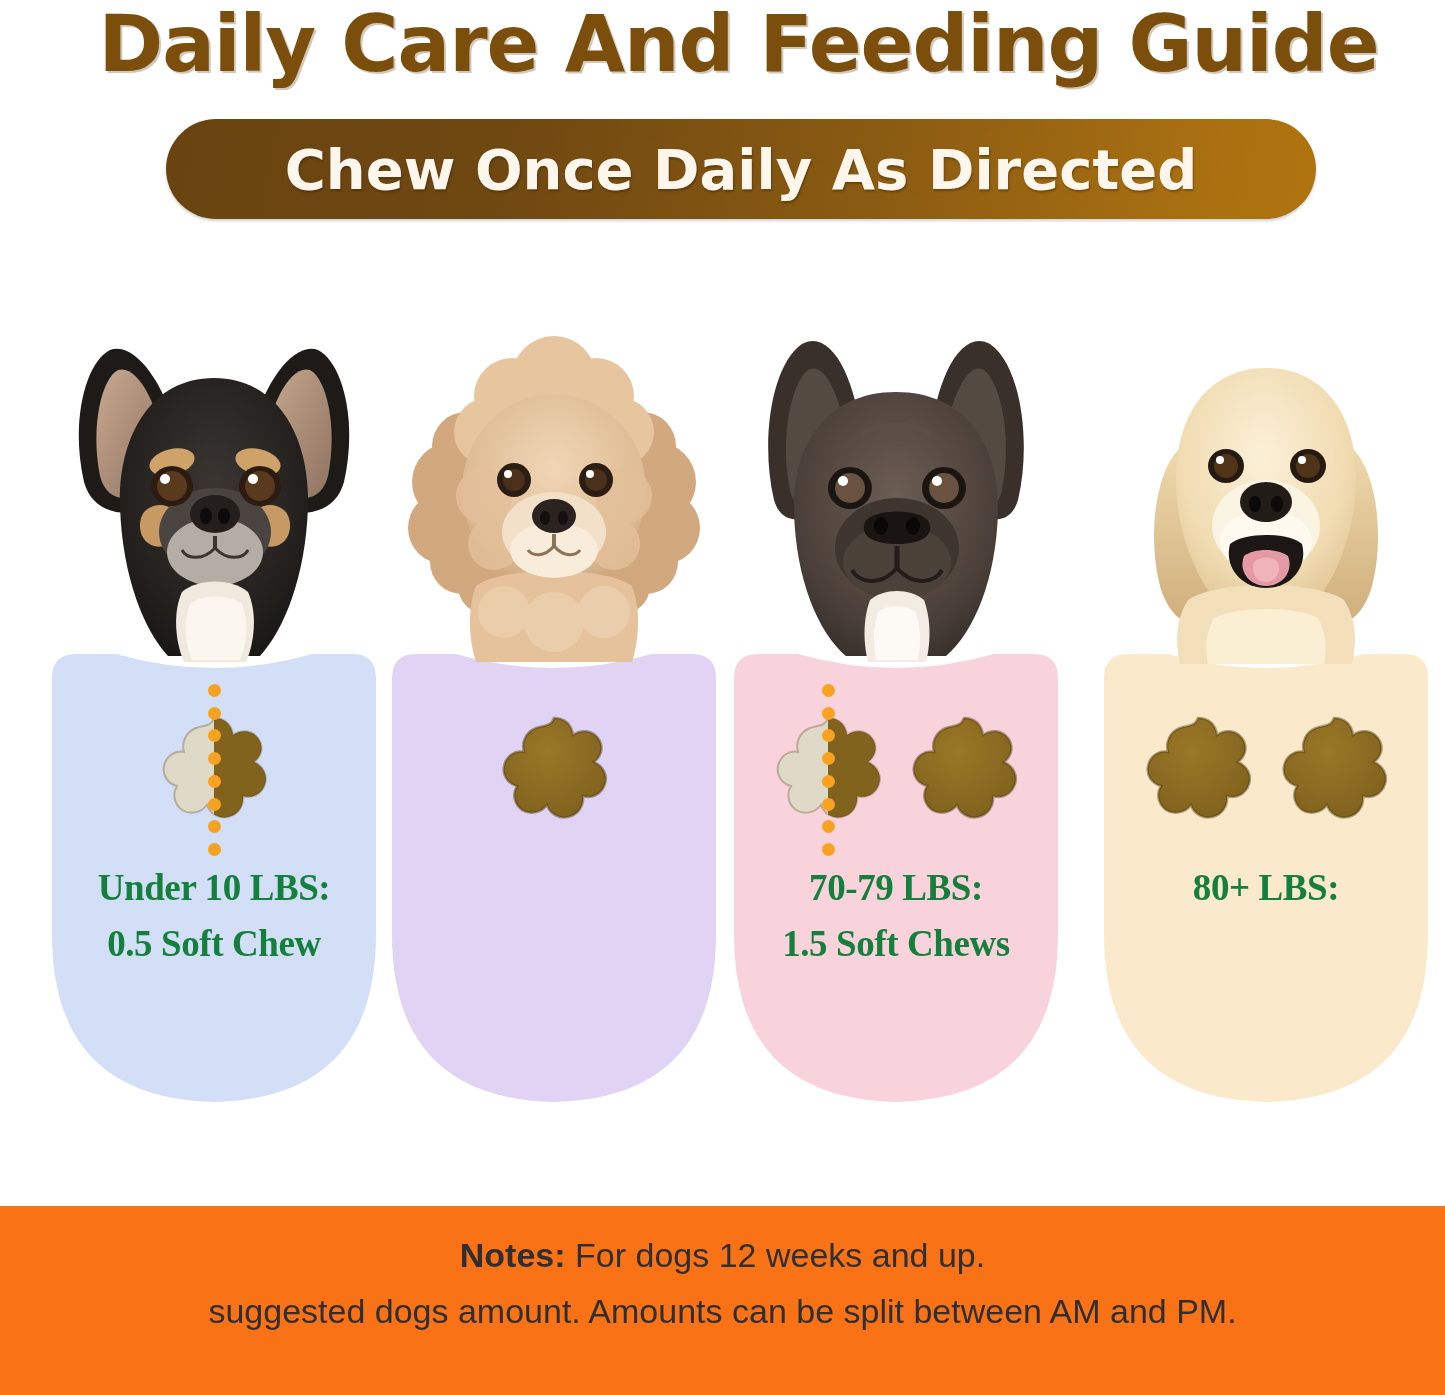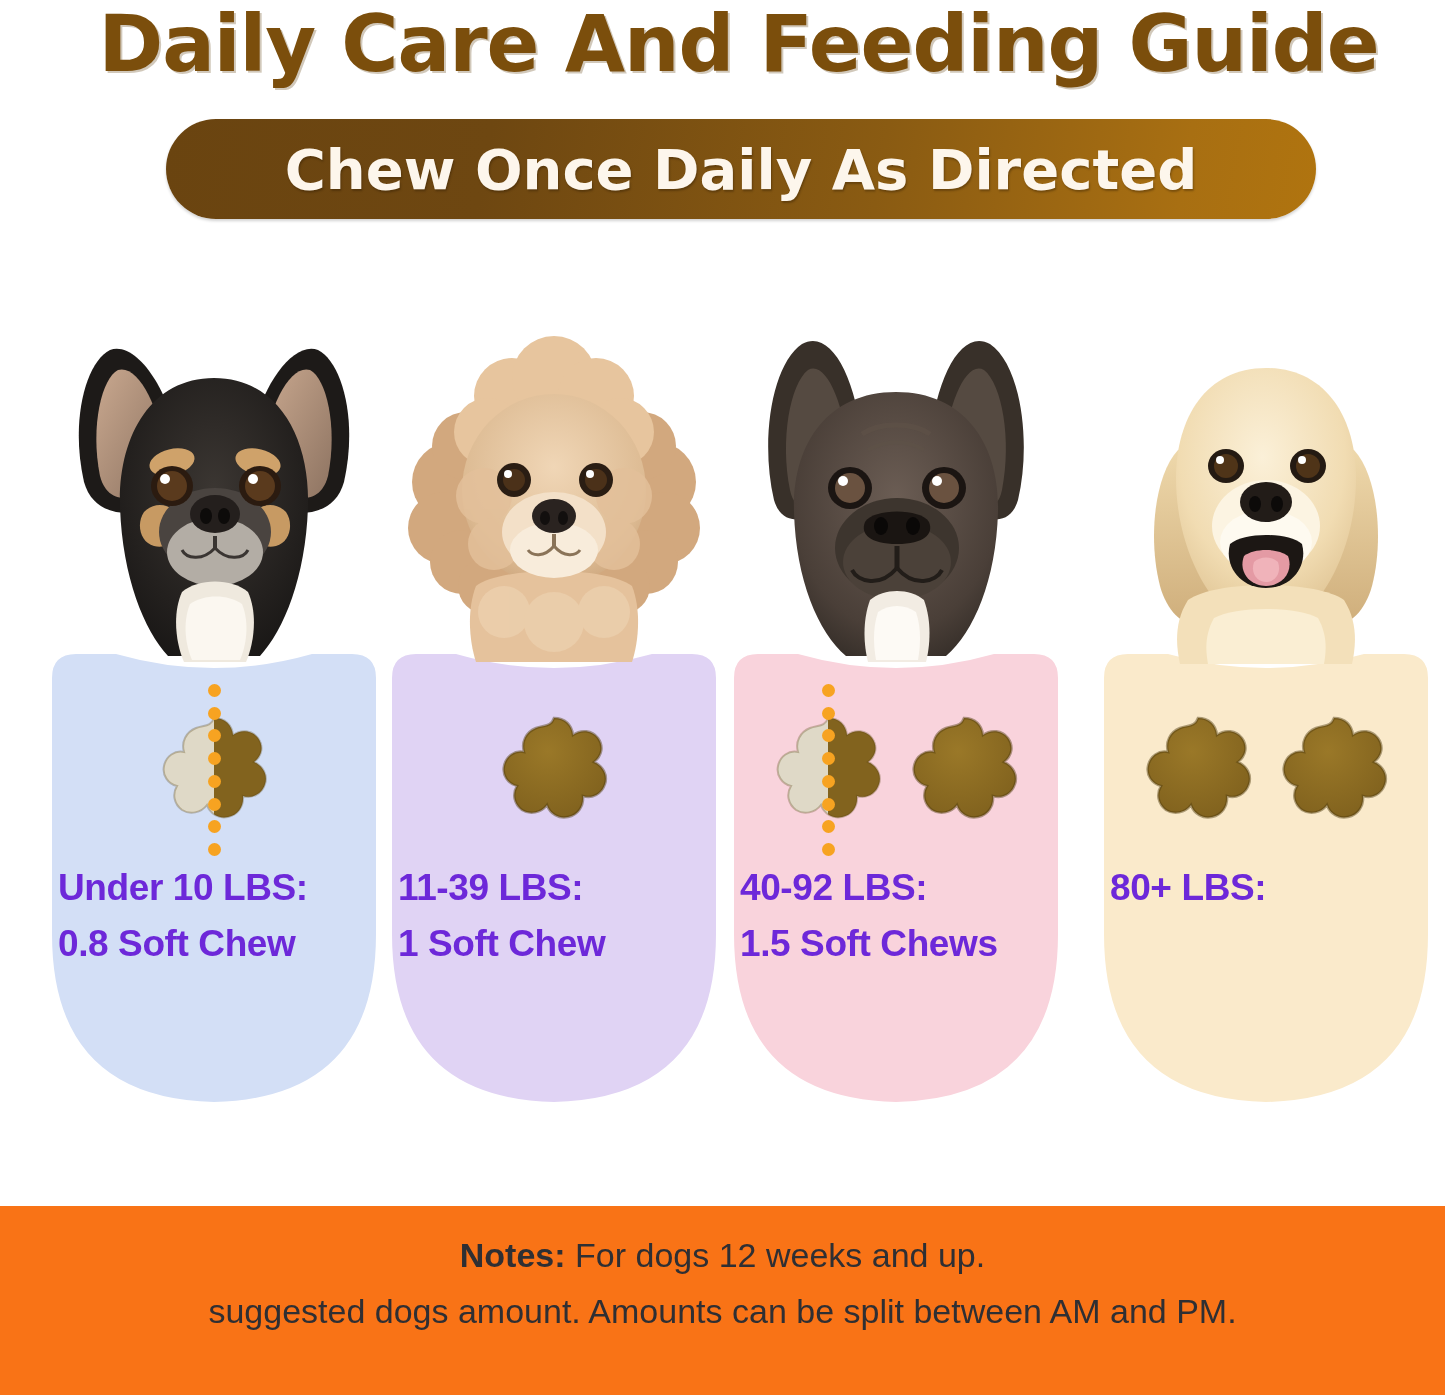--- a/index.html
+++ b/index.html
@@ -147,25 +147,26 @@
     height: 13px;
     border-radius: 50%;
     background: #f7a321;
   }
 
   .card-label {
     position: absolute;
     left: 6px;
     top: 212px;
     width: 312px;
-    font-family: Liberation Sans, sans-serif;
+    text-align: center;
+    font-family: Liberation Serif, serif;
     font-weight: bold;
     font-size: 37px;
     line-height: 1.52;
-    color: #6d28d9;
+    color: #15803d;
     letter-spacing: -0.4px;
   }
   .card-label .l2 { display: block; }
 
   
   .notes {
     position: absolute;
     left: 0;
     top: 1206px;
     width: 1445px;
@@ -278,21 +279,21 @@
             <span class="dot"></span>
             <span class="dot"></span>
             <span class="dot"></span>
             <span class="dot"></span>
             <span class="dot"></span>
           </div>
         </div>
       </div>
       <div class="card-label">
         <span>Under 10 LBS:</span>
-        <span class="l2">0.8 Soft Chew</span>
+        <span class="l2">0.5 Soft Chew</span>
       </div>
     </div>
   </div>
 
   <div class="card-col c1">
     <div class="dog-wrap">
       <svg width="324" height="368" viewBox="0 0 324 368">
         <defs>
           <radialGradient id="poodleFur" cx="50%" cy="38%" r="72%">
             <stop offset="0%" stop-color="#f0d6b6"></stop>
@@ -378,24 +379,20 @@
                   <stop offset="100%" stop-color="#7a5c1b"></stop>
               </radialGradient>
             </defs>
             <g clip-path="url(#pawClipB)">
               <rect x="0" y="0" width="118" height="118" fill="url(#chewG)"></rect>
             </g>
             <path d="M59 8 C70 8 77 15 78 25 C86 19 97 20 103 28 C109 36 107 46 99 52 C108 56 113 65 110 74 C107 84 97 89 88 86 C89 96 83 105 73 107 C64 109 55 104 52 95 C46 103 35 105 27 100 C19 94 17 84 22 76 C13 74 7 65 9 56 C11 46 20 40 29 42 C26 32 31 22 41 18 C49 15 56 17 59 8Z" fill="none" stroke="rgba(80,60,14,0.45)" stroke-width="2.5"></path>
           </svg>
         </div>
       </div>
-      <div class="card-label">
-        <span>11-39 LBS:</span>
-        <span class="l2">1 Soft Chew</span>
-      </div>
     </div>
   </div>
 
   <div class="card-col c2">
     <div class="dog-wrap">
       <svg width="324" height="368" viewBox="0 0 324 368">
         <defs>
           <radialGradient id="frBody" cx="50%" cy="40%" r="72%">
             <stop offset="0%" stop-color="#6b5d54"></stop>
               <stop offset="70%" stop-color="#4a3f38"></stop>
@@ -482,21 +479,21 @@
               </radialGradient>
             </defs>
             <g clip-path="url(#pawClipD)">
               <rect x="0" y="0" width="118" height="118" fill="url(#chewG2)"></rect>
             </g>
             <path d="M59 8 C70 8 77 15 78 25 C86 19 97 20 103 28 C109 36 107 46 99 52 C108 56 113 65 110 74 C107 84 97 89 88 86 C89 96 83 105 73 107 C64 109 55 104 52 95 C46 103 35 105 27 100 C19 94 17 84 22 76 C13 74 7 65 9 56 C11 46 20 40 29 42 C26 32 31 22 41 18 C49 15 56 17 59 8Z" fill="none" stroke="rgba(80,60,14,0.45)" stroke-width="2.5"></path>
           </svg>
         </div>
       </div>
       <div class="card-label">
-        <span>40-92 LBS:</span>
+        <span>70-79 LBS:</span>
         <span class="l2">1.5 Soft Chews</span>
       </div>
     </div>
   </div>
 
   <div class="card-col c3">
     <div class="dog-wrap">
       <svg width="324" height="368" viewBox="0 0 324 368">
         <defs>
           <radialGradient id="grFur" cx="48%" cy="36%" r="74%">

